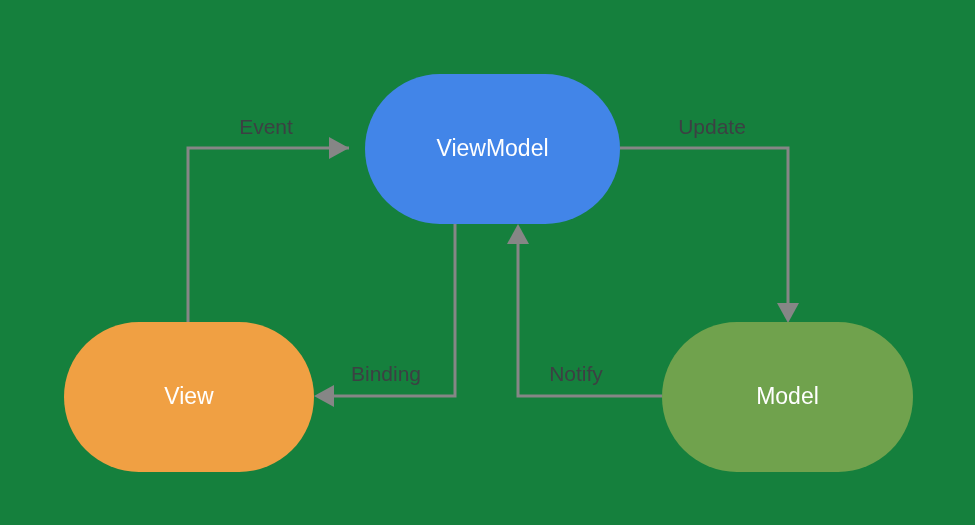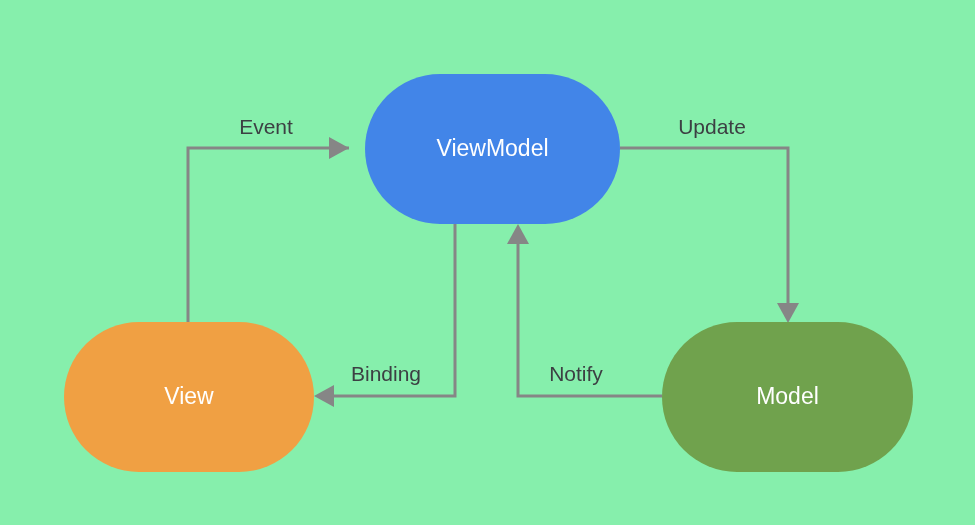--- a/index.html
+++ b/index.html
@@ -44,21 +44,21 @@
   .edge-line {
     fill: none;
     stroke-width: 3;
     stroke-linecap: butt;
     stroke-linejoin: miter;
   }
 </style>
 </head>
 <body>
 
-<div id="canvas" style="background: #86efac;">
+<div id="canvas" style="background: #15803d;">
   <svg id="diagram-svg" viewBox="0 0 975 525">
 
     <g>
 
       <g>
         <path class="edge-line" d="M 188 322 L 188 148 L 349 148" stroke="#868686"></path>
         <polygon points="349,148 329,137 329,159" fill="#868686"></polygon>
       </g>
 
       <g>

